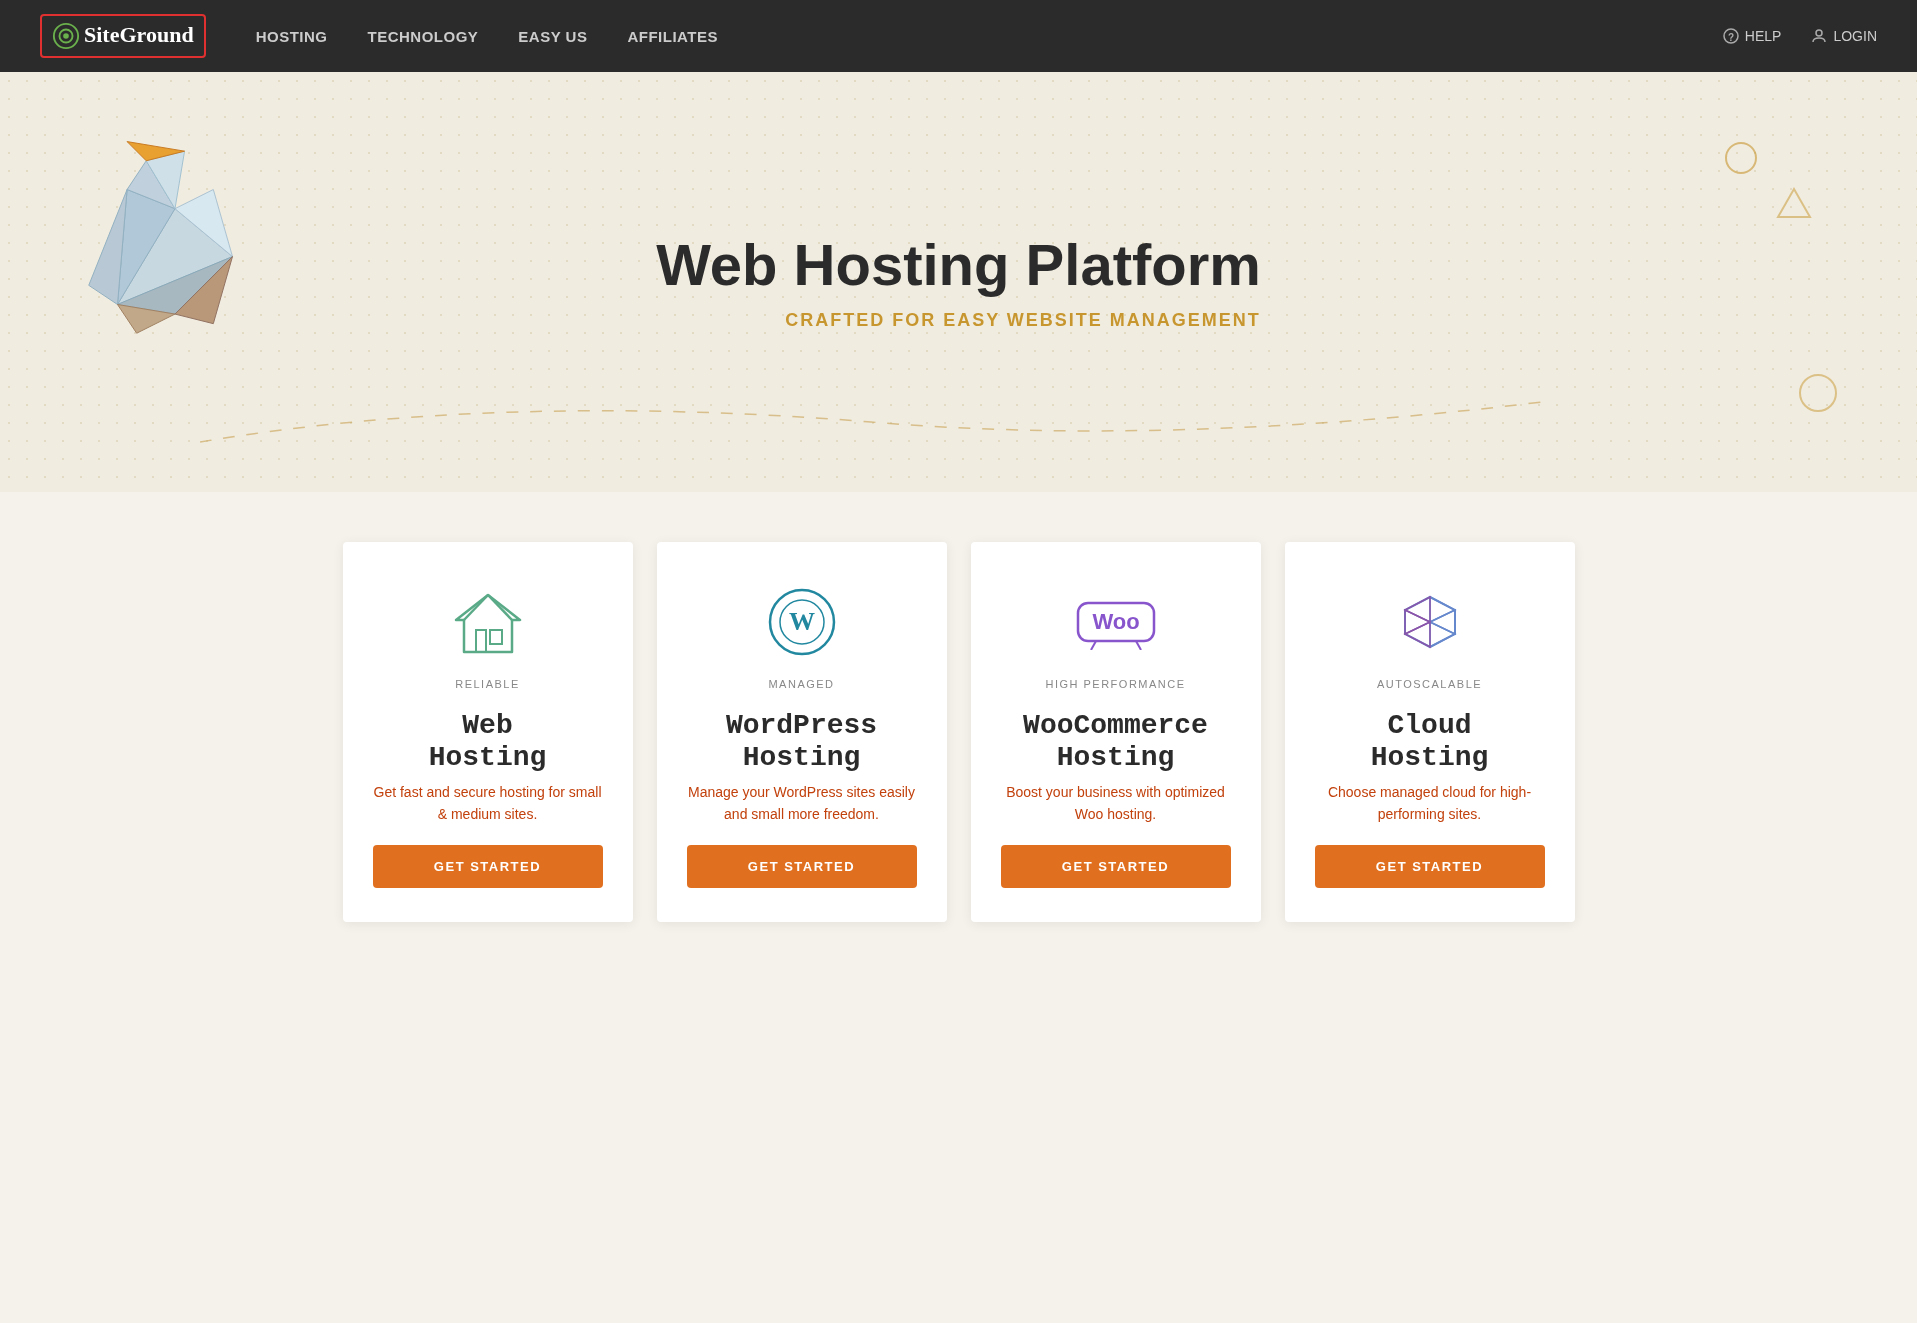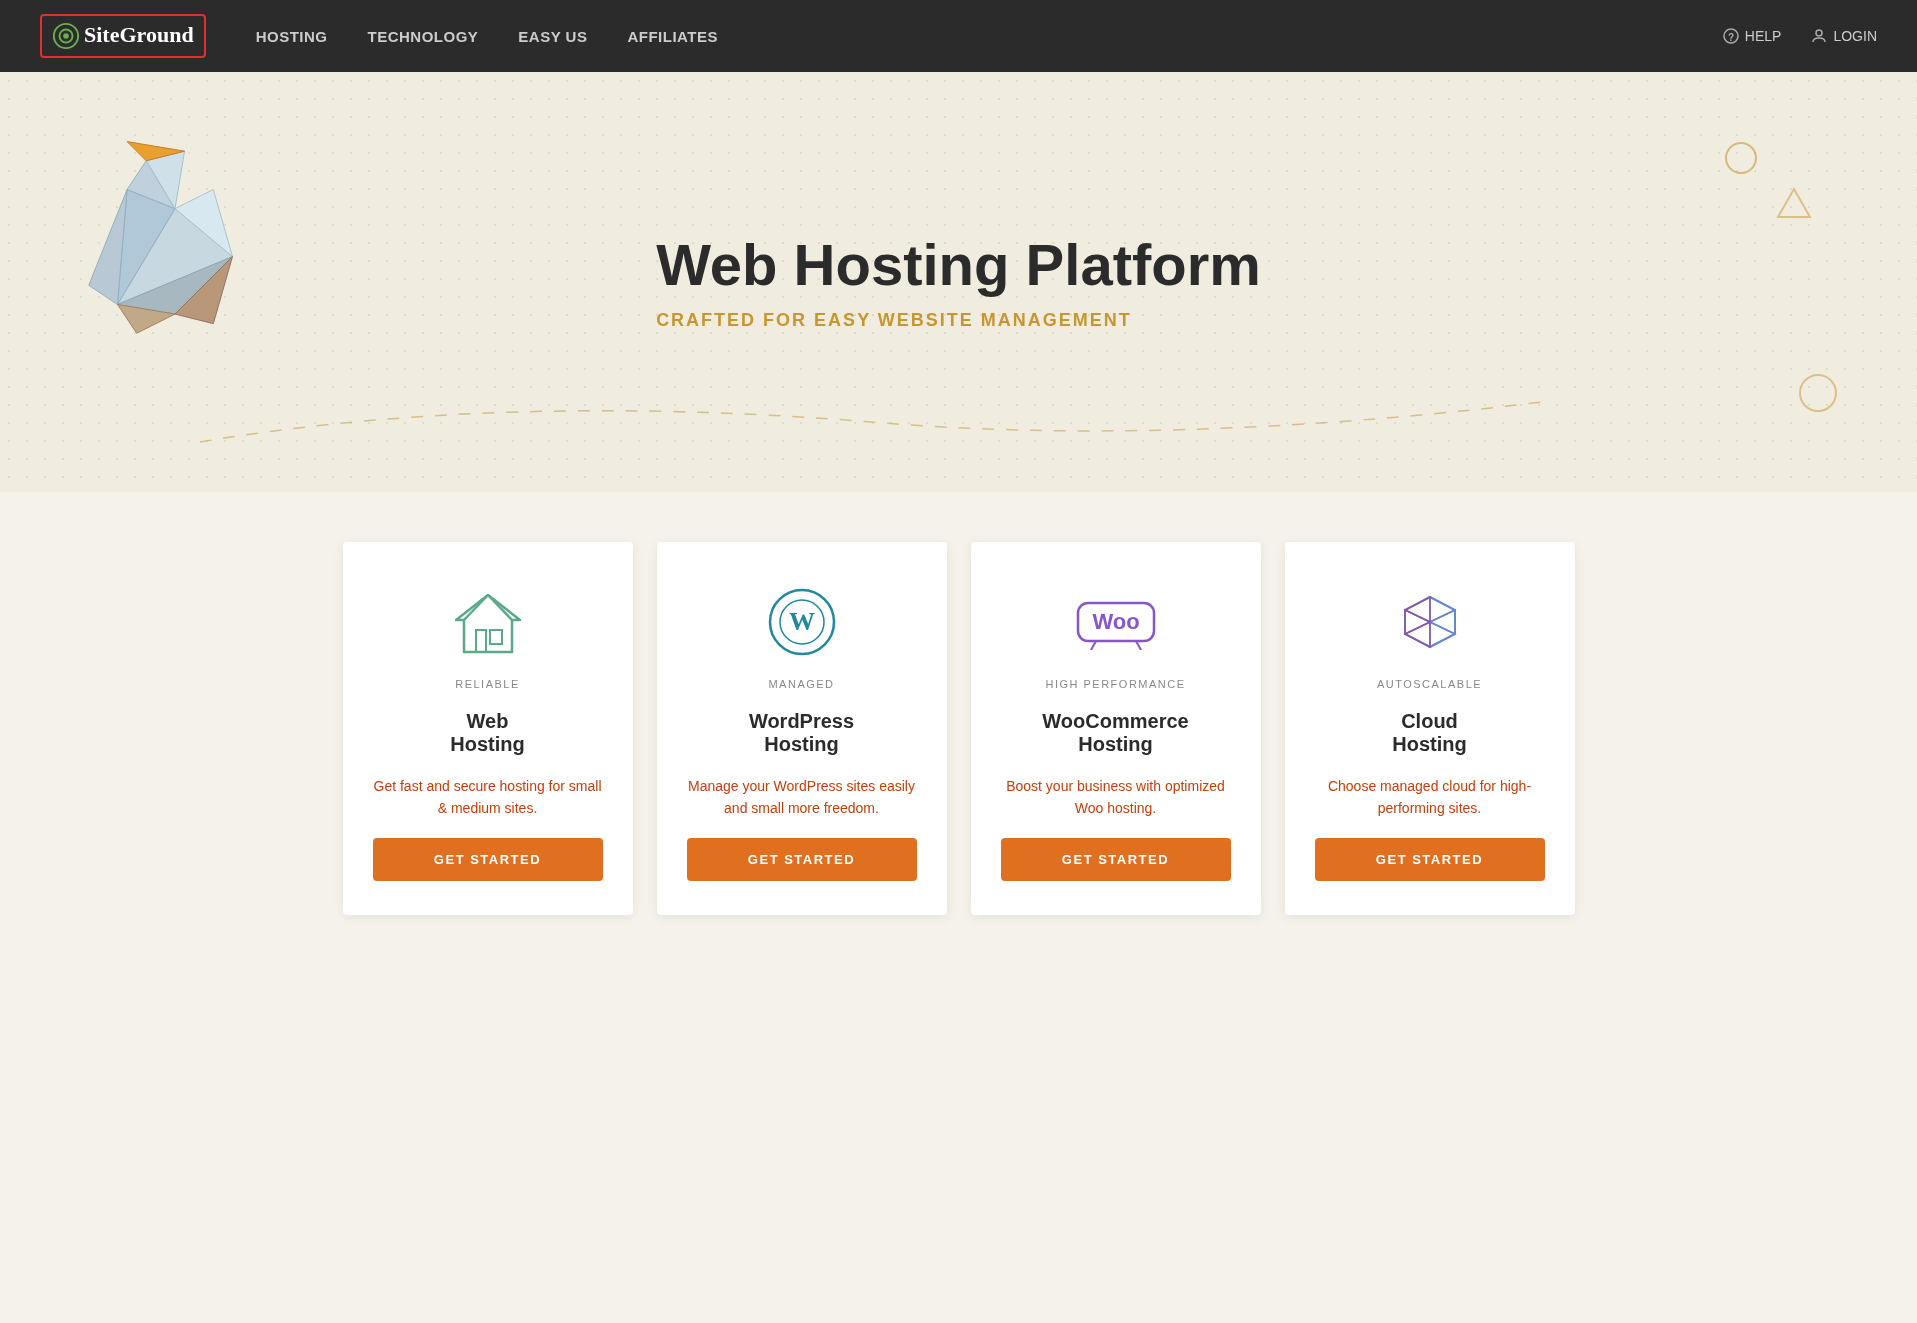--- a/index.html
+++ b/index.html
@@ -66,21 +66,21 @@
     }
     .hero-bg-dots {
       position: absolute;
       top: 0; left: 0; right: 0; bottom: 0;
       background-image: radial-gradient(circle, #c8b98a 1px, transparent 1px);
       background-size: 18px 18px;
       opacity: 0.35;
       pointer-events: none;
     }
     .hero-content {
-      text-align: left;
+      text-align: right;
       position: relative;
       z-index: 2;
     }
     .hero-title {
       font-size: 58px;
       font-weight: 900;
       color: #2b2b2b;
       line-height: 1.1;
       margin-bottom: 14px;
     }
@@ -160,25 +160,26 @@
       margin-bottom: 16px;
     }
     .card-label {
       font-size: 11px;
       letter-spacing: 1.5px;
       color: #888;
       text-transform: uppercase;
       margin-bottom: 20px;
     }
     .card-title {
-      font-size: 20px;
+      font-size: 28px;
       font-weight: 900;
       color: #2b2b2b;
-      margin-bottom: 20px;
+      margin-bottom: 8px;
       line-height: 1.15;
+      font-family: Liberation Mono, monospace;
     }
     .card-desc {
       font-size: 14px;
       color: #c2410c;
       line-height: 1.55;
       margin-bottom: 19px;
       flex: 1;
     }
     .card-btn {
       background: #e07020;

